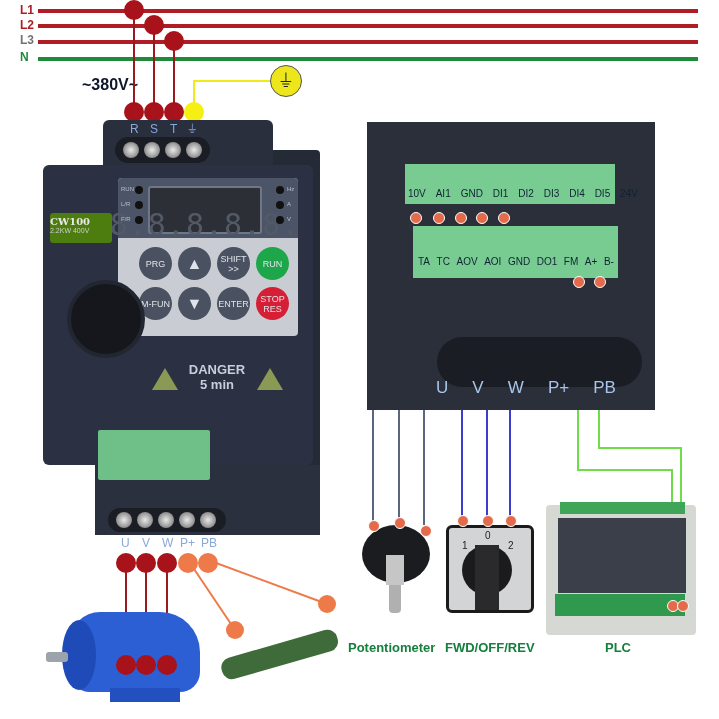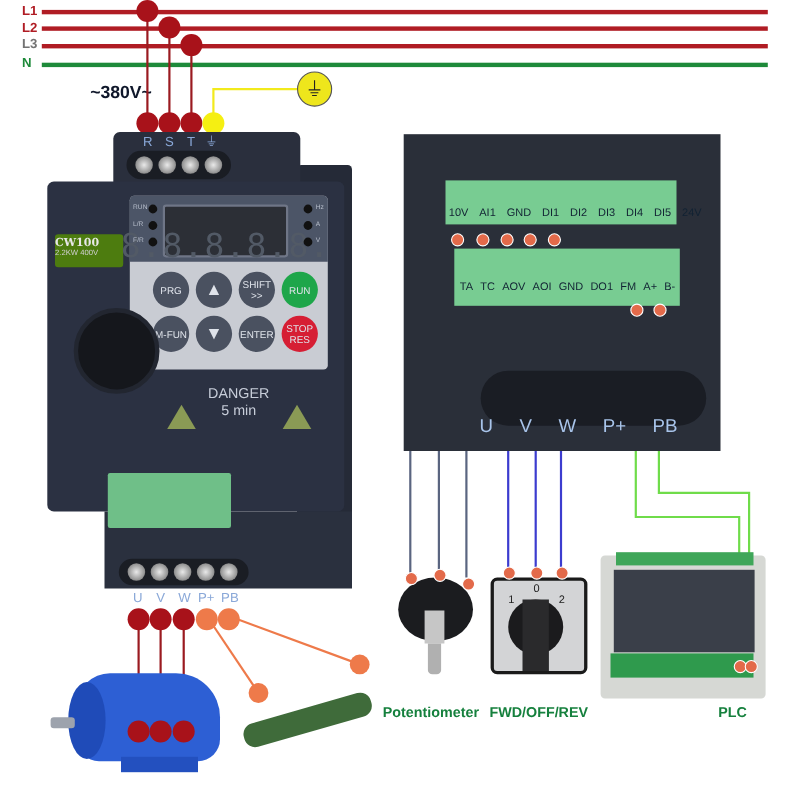--- a/index.html
+++ b/index.html
@@ -149,21 +149,21 @@
       <span>ENTER</span>
     </div>
   <div class="key" style="left:256px;top:287px;background:#d61e34;">
       <span>STOP</span>
       <span>RES</span>
     </div>
 
   <div class="knob"></div>
 
   <div class="tri" style="left:152px;top:368px;"></div>
-  <div class="danger" style="left:182px;top:350px;width:70px;">
+  <div class="danger" style="left:182px;top:362px;width:70px;font-weight:bold;">
     <div>DANGER</div>
     <div>5 min</div>
   </div>
   <div class="tri" style="left:257px;top:368px;"></div>
 
   <div class="green-block" style="left:98px;top:430px;width:112px;height:50px;border-radius:2px;"></div>
 
   <div class="terminal-strip" style="left:108px;top:508px;width:118px;height:24px;">
     <div class="screw" style="left:8px;top:4px;"></div>
     <div class="screw" style="left:29px;top:4px;"></div>
@@ -269,13 +269,13 @@
   <div class="abs" style="left:546px;top:505px;width:150px;height:130px;background:#d6d8d4;border-radius:4px;"></div>
   <div class="abs" style="left:560px;top:502px;width:125px;height:12px;background:#3fa659;"></div>
   <div class="abs" style="left:558px;top:518px;width:128px;height:75px;background:#3a3f49;"></div>
   <div class="abs" style="left:555px;top:594px;width:130px;height:22px;background:#2f9a4d;"></div>
   <div class="dot" style="left:667px;top:600px;width:10px;height:10px;background:#e36a4a;border:1px solid #fff;"></div>
   <div class="dot" style="left:677px;top:600px;width:10px;height:10px;background:#e36a4a;border:1px solid #fff;"></div>
 </div>
 
 <span class="caption" style="left:348px;top:640px;">Potentiometer</span>
 <span class="caption" style="left:445px;top:640px;">FWD/OFF/REV</span>
-<span class="caption" style="left:605px;top:640px;margin-left:48px;">PLC</span>
+<span class="caption" style="left:605px;top:640px;">PLC</span>
 
 </body></html>

